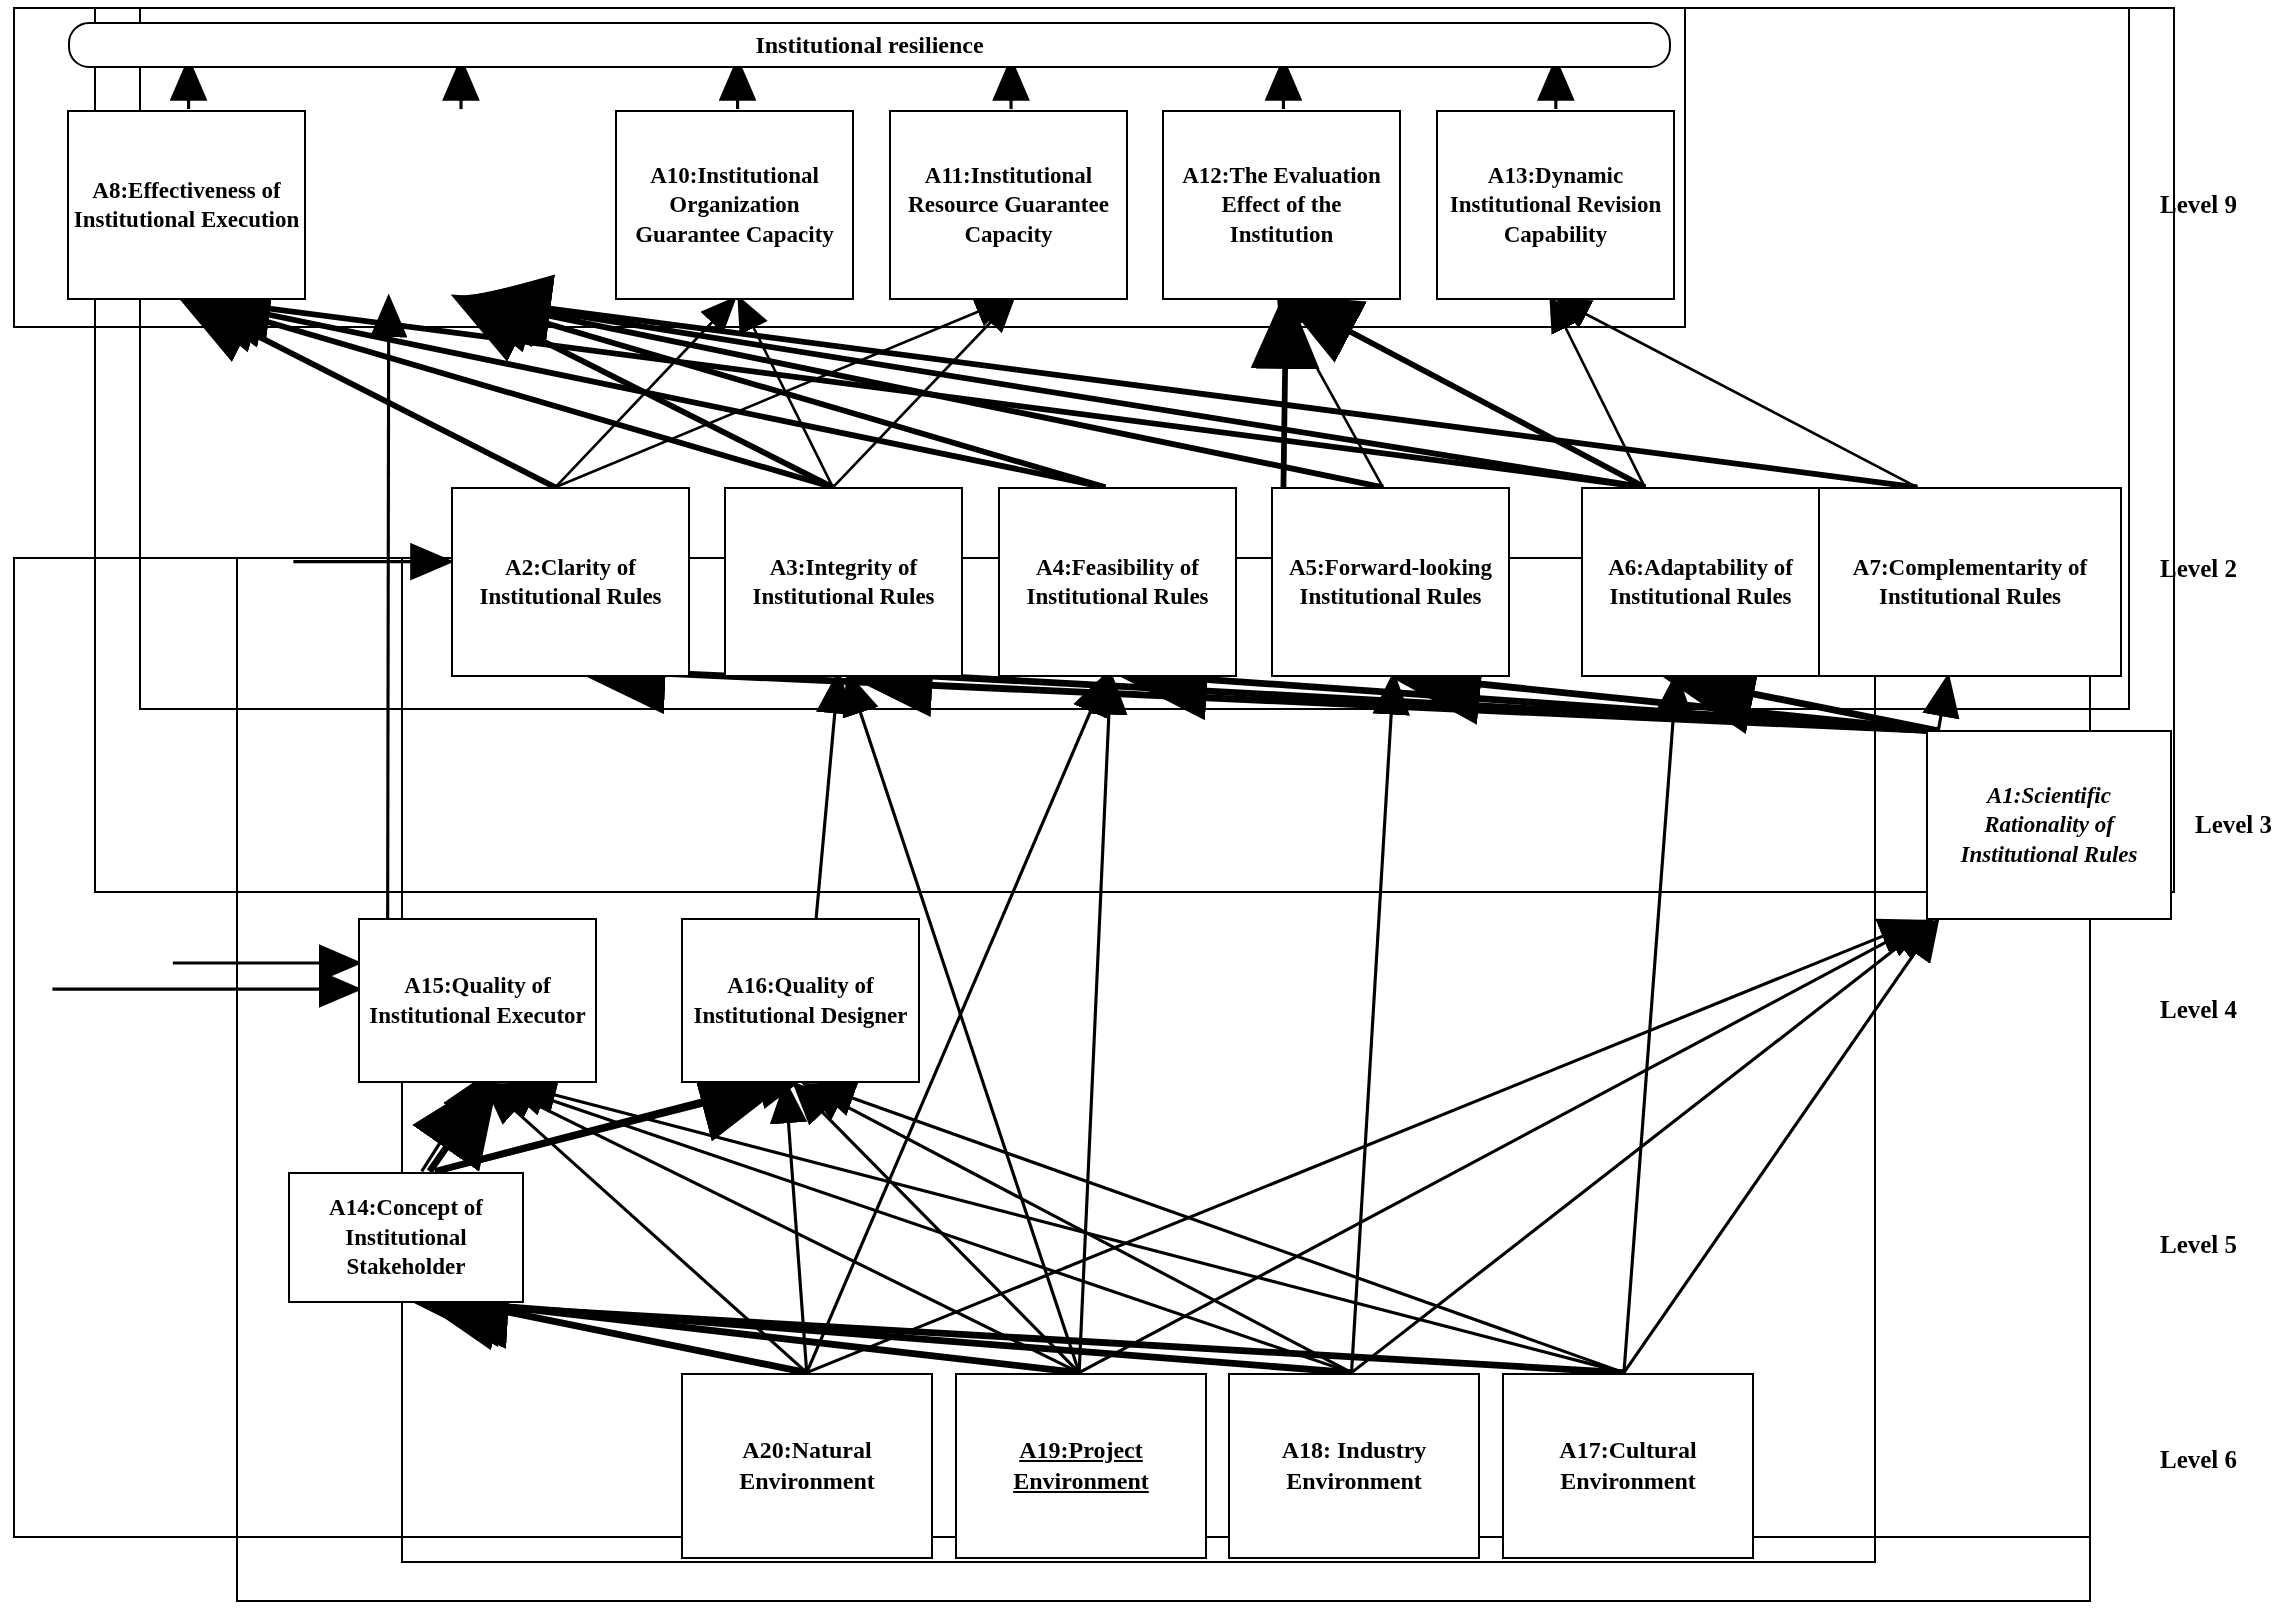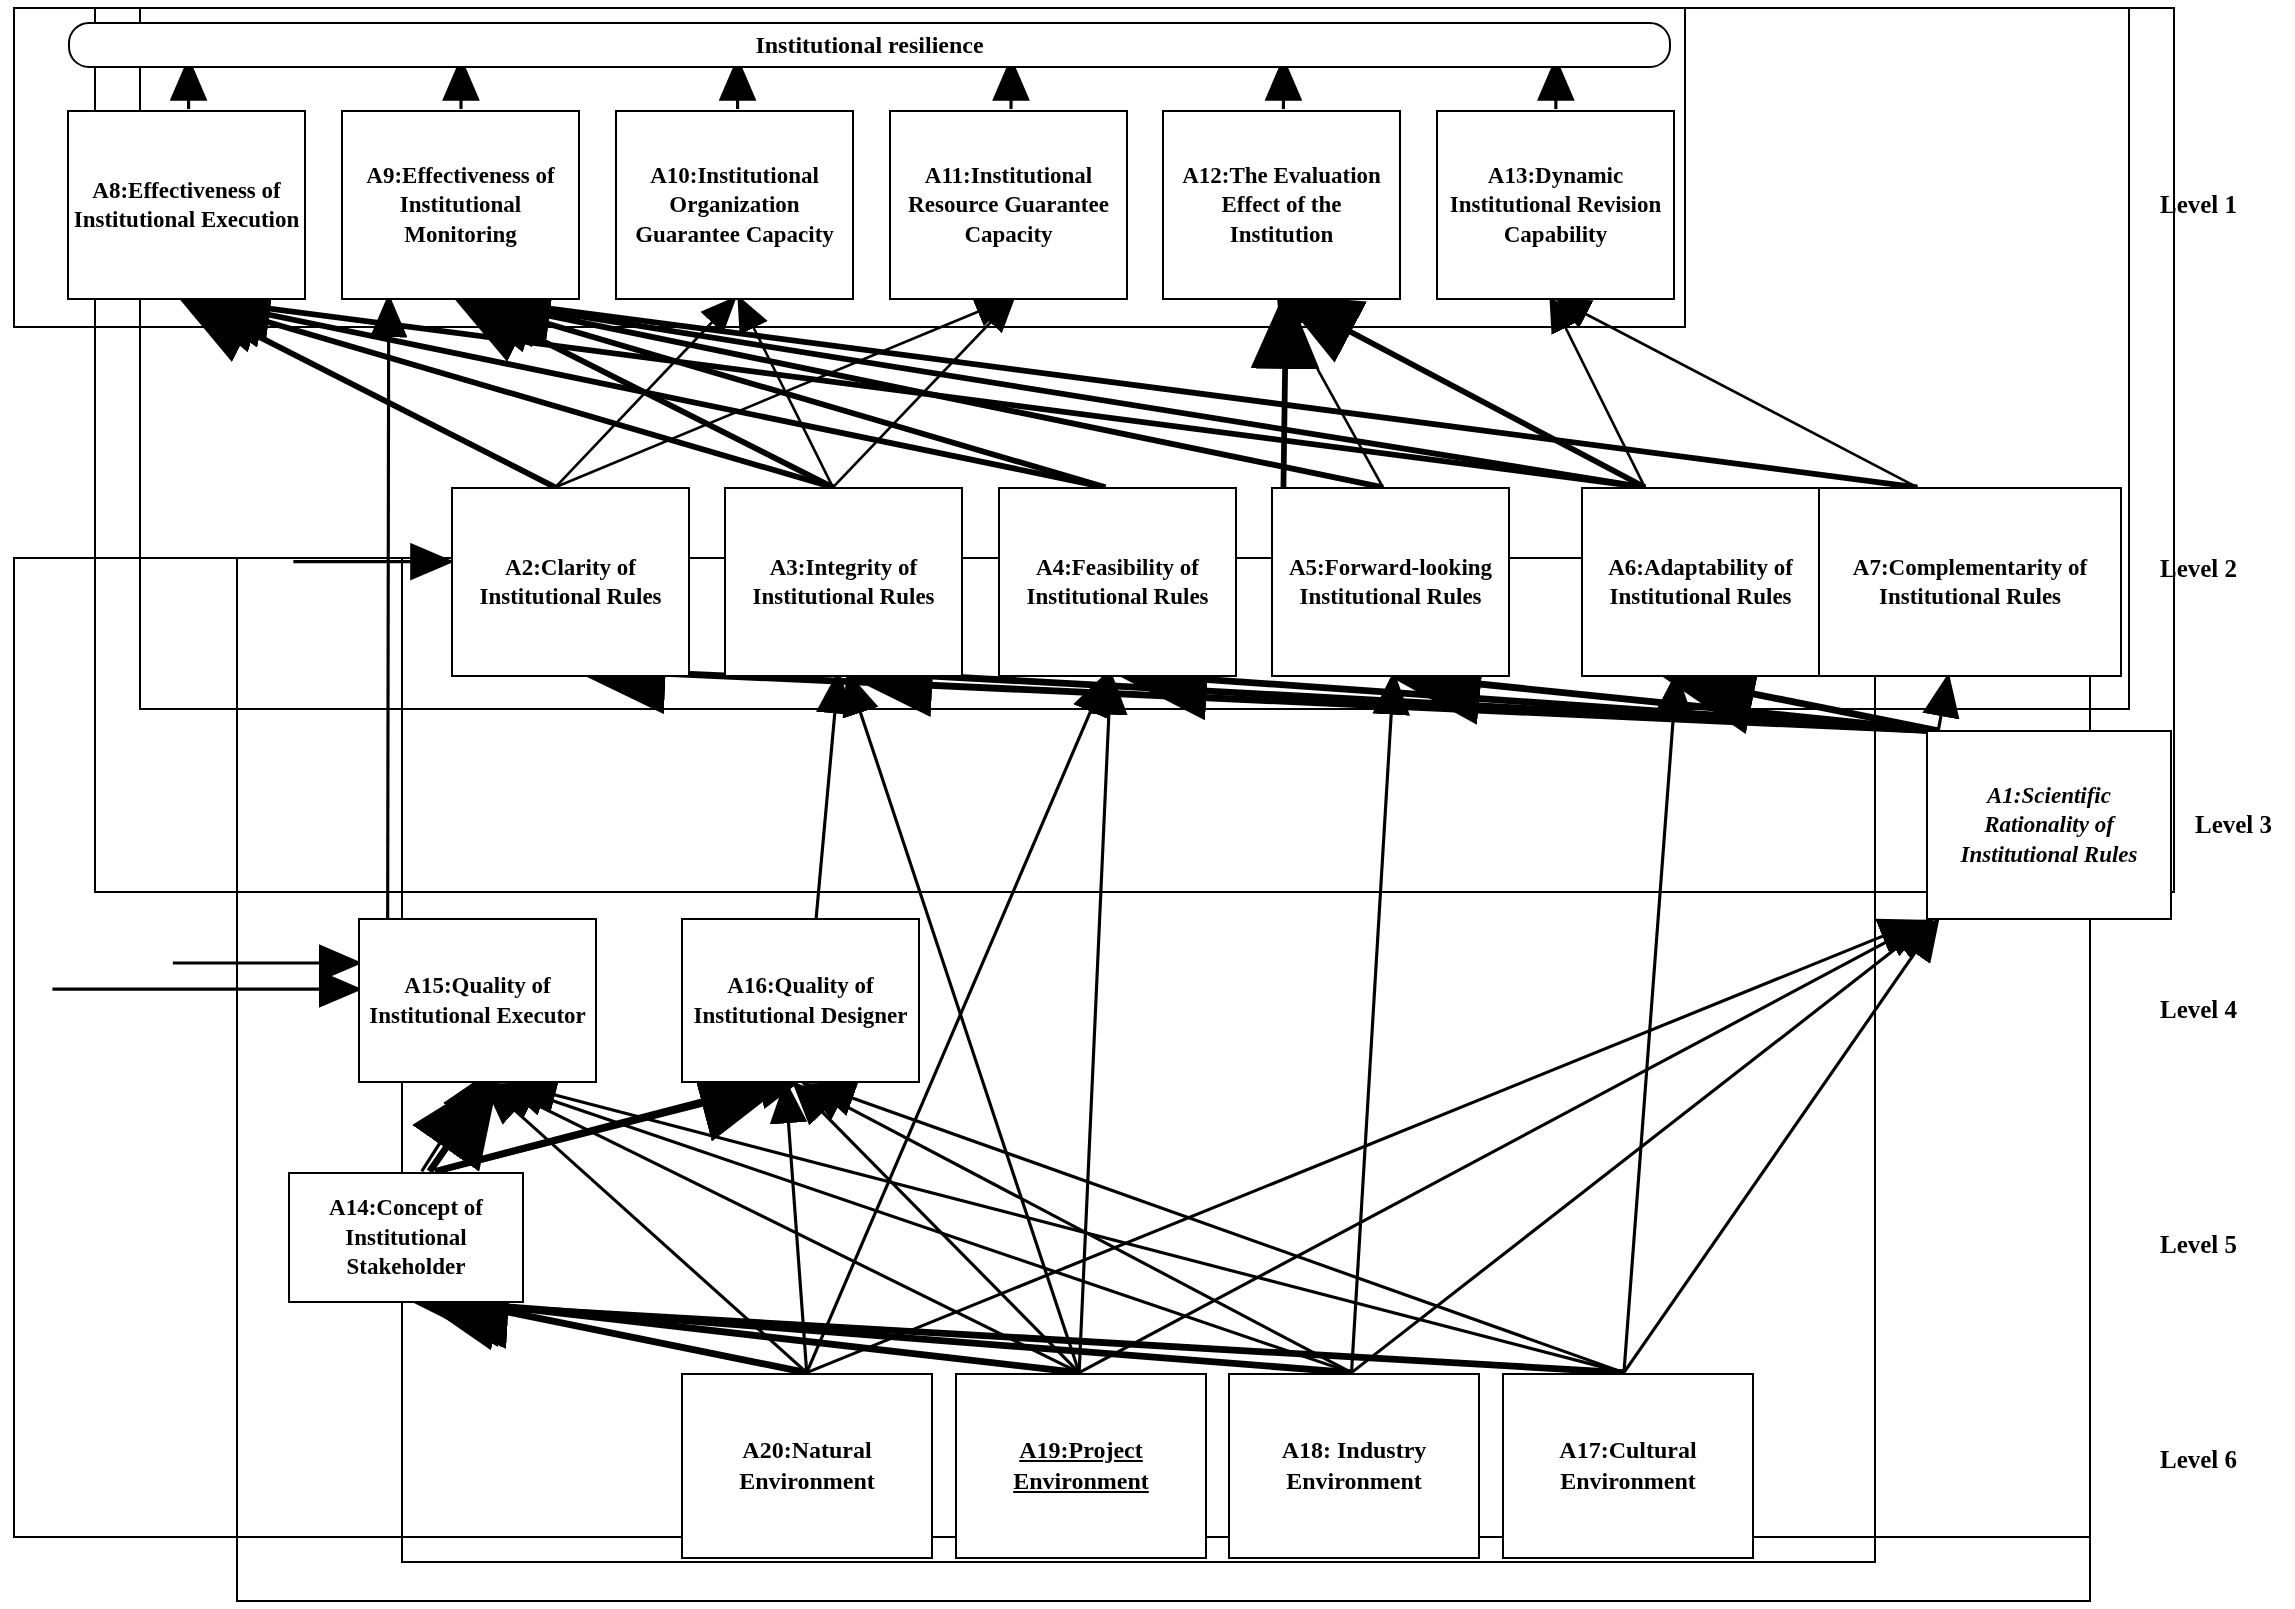--- a/index.html
+++ b/index.html
@@ -186,23 +186,20 @@
     </g>
   </svg>
 
   <div class="node node-top" style="left:68px; top:22px; width:1603px; height:46px;border-radius:21px;">
     <span>Institutional resilience</span>
   </div>
 
   <div class="node node-l1" style="left:67px; top:110px; width:239px; height:190px;">
     <span>A8:Effectiveness of Institutional Execution</span>
   </div>
-  <div class="node node-l1" style="left:341px; top:110px; width:239px; height:190px;">
-    <span>A9:Effectiveness of Institutional Monitoring</span>
-  </div>
   <div class="node node-l1" style="left:615px; top:110px; width:239px; height:190px;">
     <span>A10:Institutional Organization Guarantee Capacity</span>
   </div>
   <div class="node node-l1" style="left:889px; top:110px; width:239px; height:190px;">
     <span>A11:Institutional Resource Guarantee Capacity</span>
   </div>
   <div class="node node-l1" style="left:1162px; top:110px; width:239px; height:190px;">
     <span>A12:The Evaluation Effect of the Institution</span>
   </div>
   <div class="node node-l1" style="left:1436px; top:110px; width:239px; height:190px;">
@@ -249,21 +246,21 @@
   <div class="node node-l6" style="left:955px; top:1373px; width:252px; height:186px;text-decoration:underline;">
     <span>A19:Project Environment</span>
   </div>
   <div class="node node-l6" style="left:1228px; top:1373px; width:252px; height:186px;">
     <span>A18: Industry Environment</span>
   </div>
   <div class="node node-l6" style="left:1502px; top:1373px; width:252px; height:186px;">
     <span>A17:Cultural Environment</span>
   </div>
 
-  <div class="level-label" style="left:2160px; top:191px;">Level 1</div>
+  <div class="level-label" style="left:2160px; top:191px;">Level 9</div>
   <div class="level-label" style="left:2160px; top:555px;">Level 2</div>
   <div class="level-label" style="left:2195px; top:811px;">Level 3</div>
   <div class="level-label" style="left:2160px; top:996px;">Level 4</div>
   <div class="level-label" style="left:2160px; top:1231px;">Level 5</div>
   <div class="level-label" style="left:2160px; top:1446px;">Level 6</div>
 
 </div>
 
 
 </body></html>

